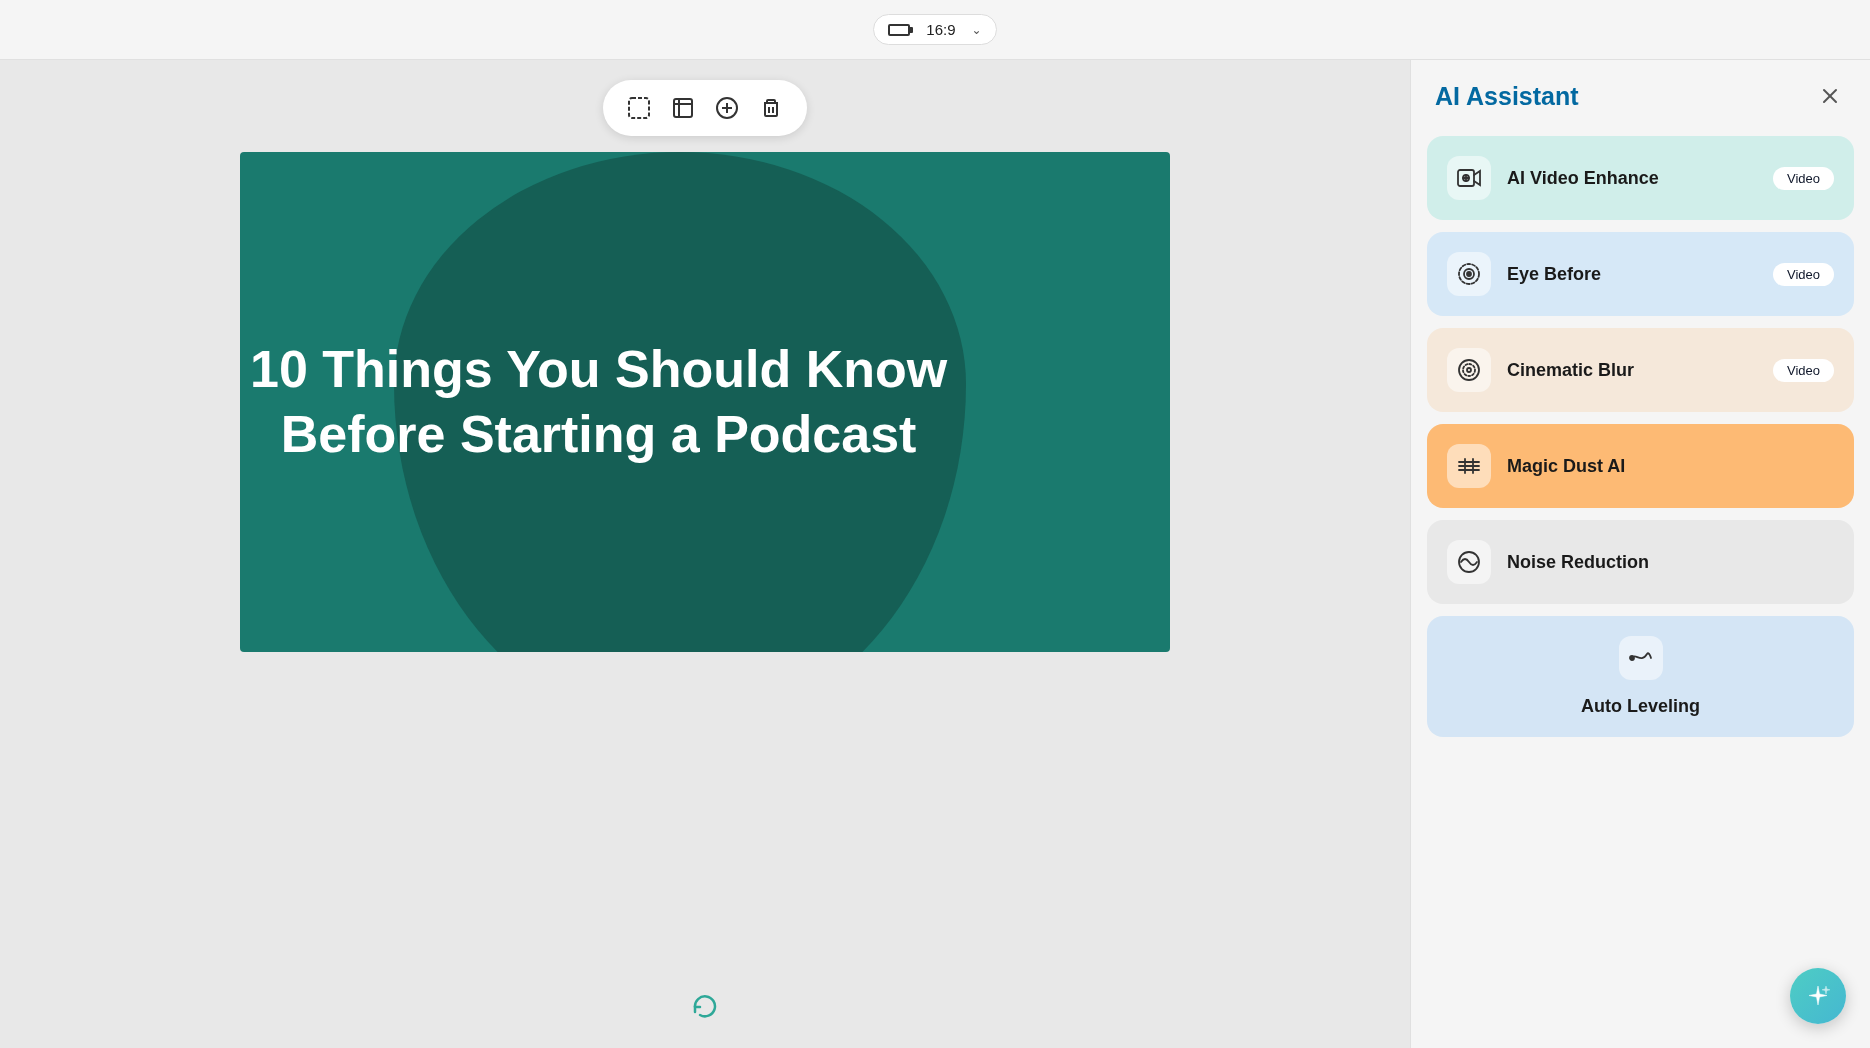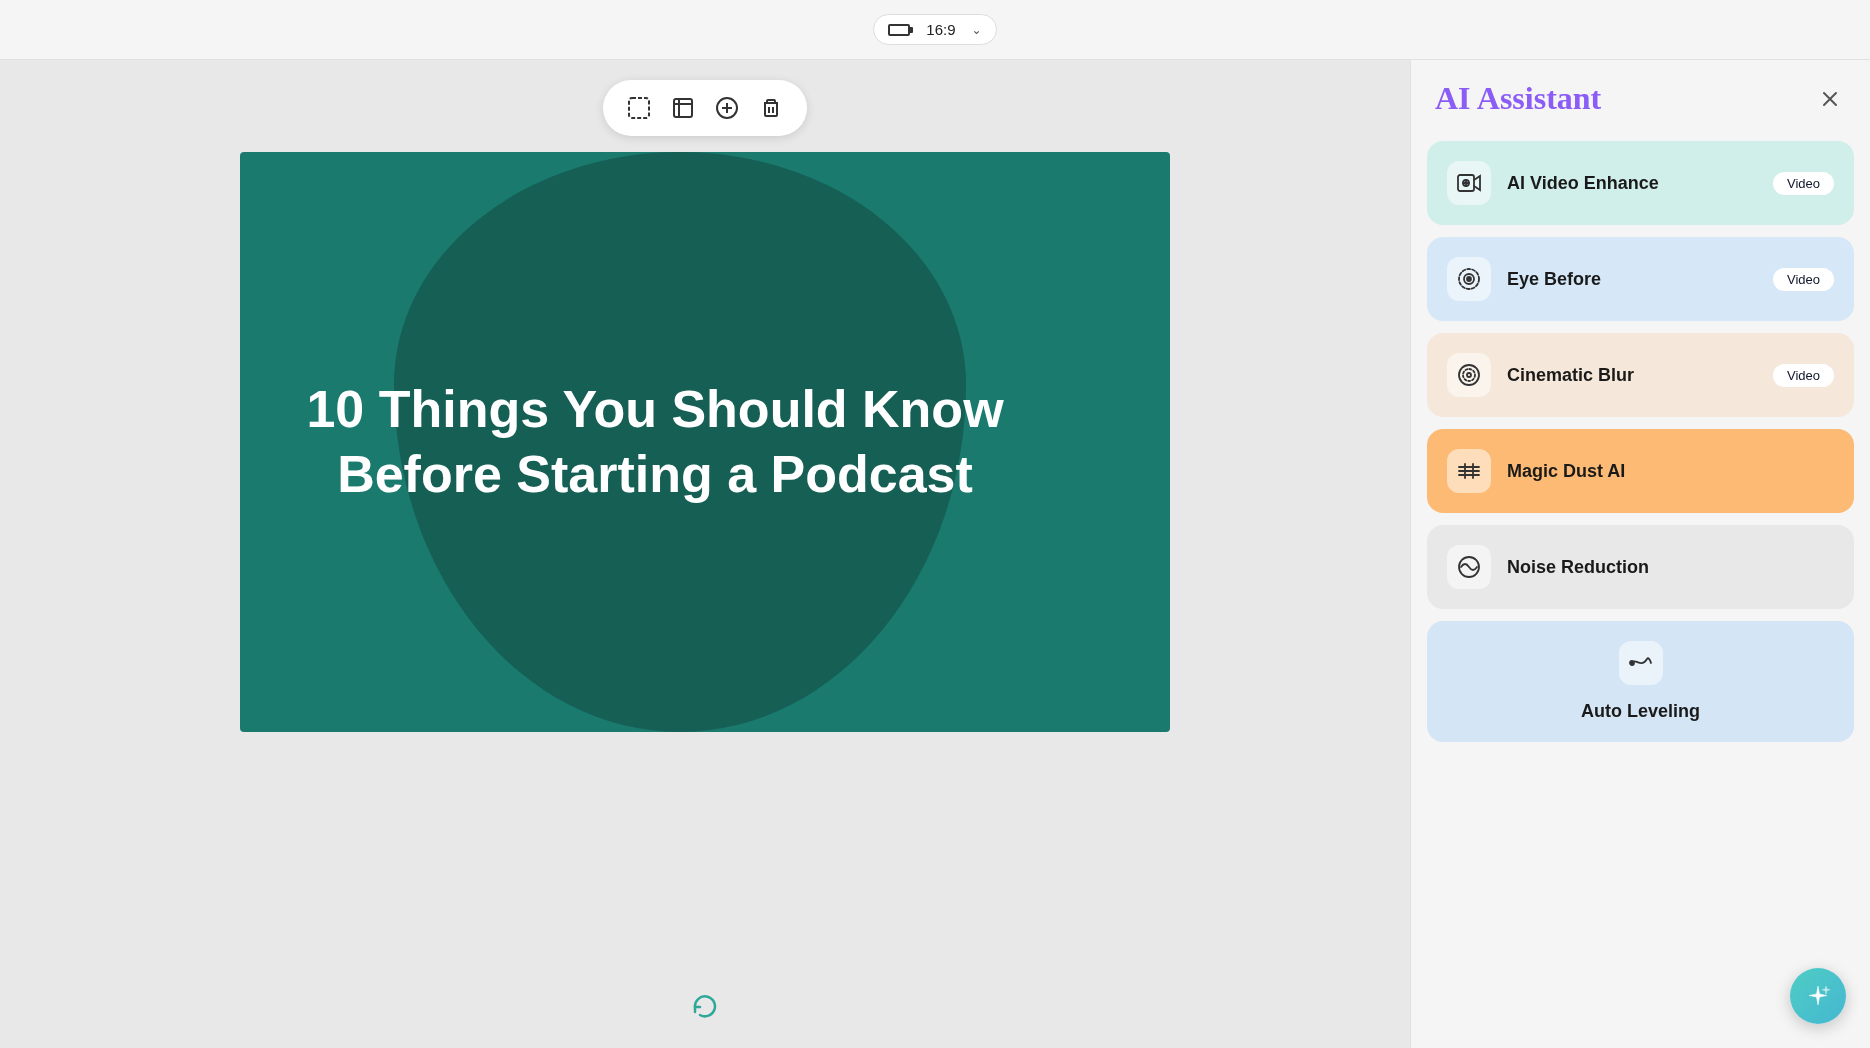--- a/index.html
+++ b/index.html
@@ -101,28 +101,28 @@
       display: flex;
       align-items: center;
       justify-content: center;
       font-size: 20px;
       color: #333;
     }
 
     
     .video-preview {
       width: 930px;
-      height: 580px;
+      height: 500px;
       background: #1a7a6e;
       border-radius: 4px;
       position: relative;
       overflow: hidden;
       display: flex;
       align-items: center;
-      justify-content: center;
+      justify-content: flex-start;
     }
 
     
     .blob-shape {
       position: absolute;
       width: 520px;
       height: 580px;
       background: #155f55;
       border-radius: 50% 50% 50% 50% / 40% 40% 60% 60%;
       top: 0;
@@ -166,24 +166,23 @@
 
     .ai-panel-header {
       display: flex;
       align-items: center;
       justify-content: space-between;
       padding: 20px 24px 16px;
       background: #f5f5f5;
     }
 
     .ai-panel-title {
-      font-size: 32px;
+      font-size: 25px;
       font-weight: 600;
-      color: #8b5cf6;
-      font-family: Liberation Serif, serif;
+      color: #0369a1;
     }
 
     .close-btn {
       background: none;
       border: none;
       font-size: 22px;
       color: #555;
       cursor: pointer;
       width: 32px;
       height: 32px;

